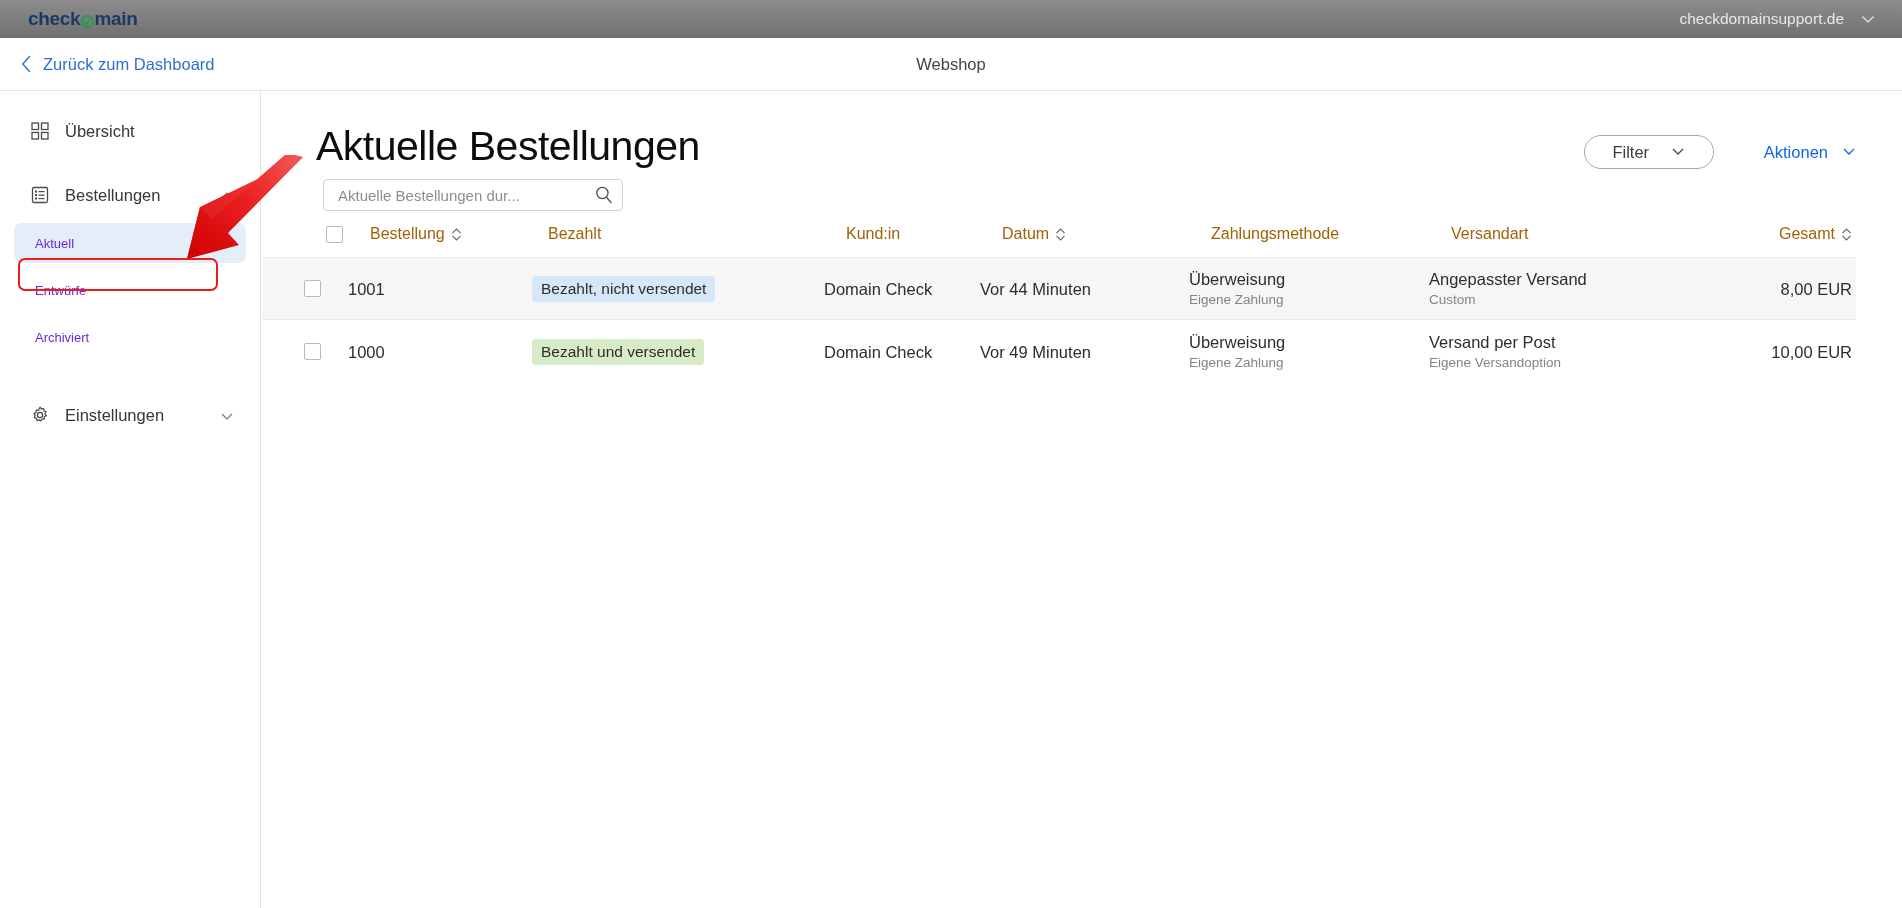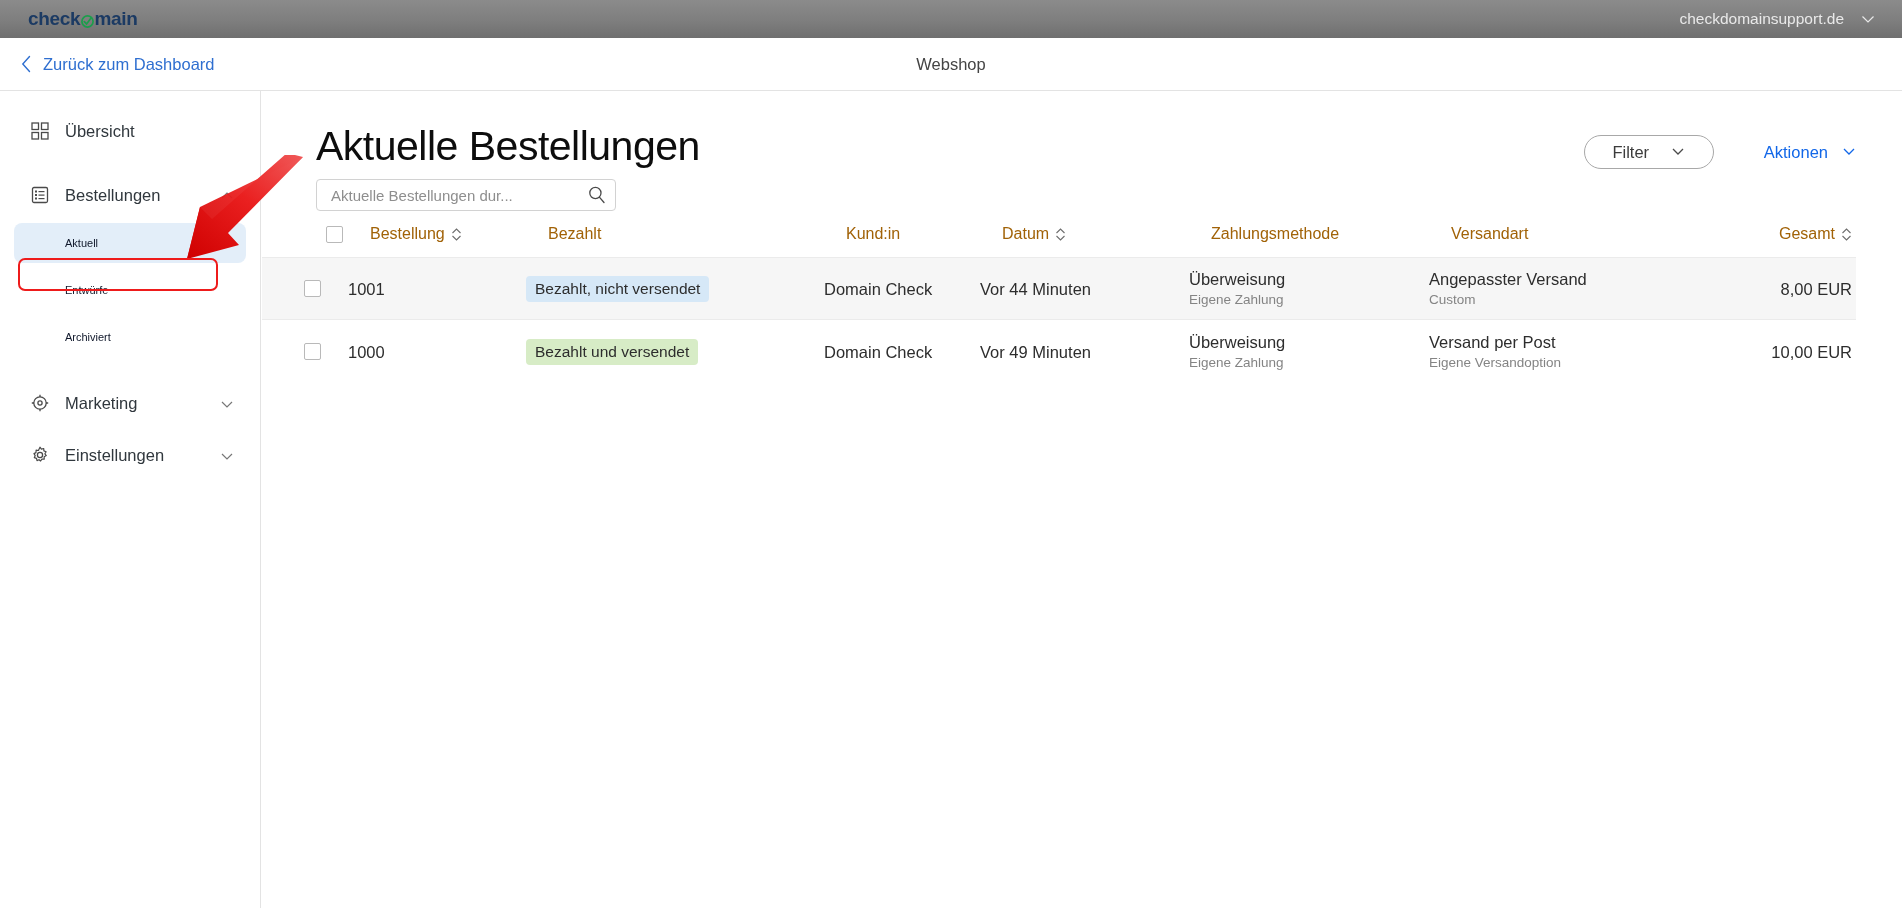--- a/index.html
+++ b/index.html
@@ -78,24 +78,24 @@
     flex: 0 0 19px;
   }
   .nav-item .nav-label { flex: 1 1 auto; }
   .nav-item .nav-caret { width: 14px; height: 14px; opacity: .75; }
   .nav-gap-sm { height: 12px; }
   .nav-gap-lg { height: 26px; }
 
   .subnav-item {
     display: flex; align-items: center;
     height: 40px; margin: 0 14px;
-    padding-left: 51px;
+    padding-left: 21px;
     border-radius: 8px;
     cursor: pointer;
-    color: #0f172a; font-size: 11px;
+    color: #6d28d9; font-size: 13px;
     position: relative;
   }
   .subnav-item.active { background: #e3eef9; }
 
   
   .annot-box {
     position: absolute;
     left: 18px; top: 258px;
     width: 200px; height: 33px;
     border: 2.3px solid #ee1b1b;
@@ -124,21 +124,21 @@
     height: 120px;
   }
   .page-title {
     font-size: 41px; font-weight: 400; color: #0d0d0d;
     letter-spacing: -0.5px;
     line-height: 46px;
   }
   .search-wrap {
     margin-top: 10px;
     position: relative;
-    width: 300px; height: 32px;
+    width: 300px; height: 32px; margin-left: 7px;
   }
   .search-input {
     width: 300px; height: 32px;
     border: 1px solid #d2d2d2; border-radius: 4px;
     background: #fff;
     padding: 0 38px 0 14px;
     font-size: 15px; color: #5a5a5a;
     font-family: "Liberation Sans", sans-serif;
     outline: none;
   }
@@ -214,20 +214,21 @@
   .cell-main { font-size: 16.5px; color: #2d2d2d; line-height: 20px; }
   .cell-sub  { font-size: 13.5px; color: #848484; line-height: 18px; margin-top: 2px; }
 
   .badge {
     display: inline-block;
     padding: 4px 9px 5px;
     border-radius: 4px;
     font-size: 15.5px;
     line-height: 17px;
     color: #2d2d2d;
+    margin-left: 6px;
   }
   .badge-blue  { background: #d6e8f7; }
   .badge-green { background: #d7ecc6; }
 </style>
 </head>
 <body>
 
 <div class="topbar">
   <div class="logo">
     <span>check</span>
@@ -309,35 +310,20 @@
   <div class="subnav-item">
     <span>Entwürfe</span>
   </div>
   <div style="height:7px"></div>
   <div class="subnav-item">
     <span>Archiviert</span>
   </div>
 
   <div class="nav-gap-lg"></div>
 
-  <div class="nav-item">
-    <span class="nav-icon">
-      <svg width="18" height="18" viewBox="0 0 18 18">
-        <circle cx="9" cy="9" r="6.2" fill="none" stroke="#4a4a4a" stroke-width="1.3"></circle>
-        <circle cx="9" cy="9" r="2.1" fill="none" stroke="#4a4a4a" stroke-width="1.3"></circle>
-        <path d="M9 0.8 L9 3 M9 15 L9 17.2 M0.8 9 L3 9 M15 9 L17.2 9" stroke="#4a4a4a" stroke-width="1.3"></path>
-      </svg>
-    </span>
-    <span class="nav-label">Marketing</span>
-    <span class="nav-caret">
-      <svg width="14" height="14" viewBox="0 0 14 14">
-        <path d="M2 5 L7 10 L12 5" fill="none" stroke="#4a4a4a" stroke-width="1.2"></path>
-      </svg>
-    </span>
-  </div>
 
   <div class="nav-gap-sm"></div>
 
   <div class="nav-item">
     <span class="nav-icon">
       <svg width="18" height="18" viewBox="0 0 18 18">
         <circle cx="9" cy="9" r="2.6" fill="none" stroke="#4a4a4a" stroke-width="1.3"></circle>
         <path d="M9 1.2 L10.4 3.1 L12.7 2.5 L12.9 4.9 L15.1 5.8 L13.9 7.8 L15.3 9.6 L13.2 10.8
                  L13.2 13.2 L10.9 13.1 L9.6 15 L8 13.7 L6 14.6 L5.5 12.3 L3.3 11.7 L4.2 9.6
                  L3 7.6 L5 6.6 L5.1 4.2 L7.4 4.5 Z" fill="none" stroke="#4a4a4a" stroke-width="1.2" stroke-linejoin="round"></path>

